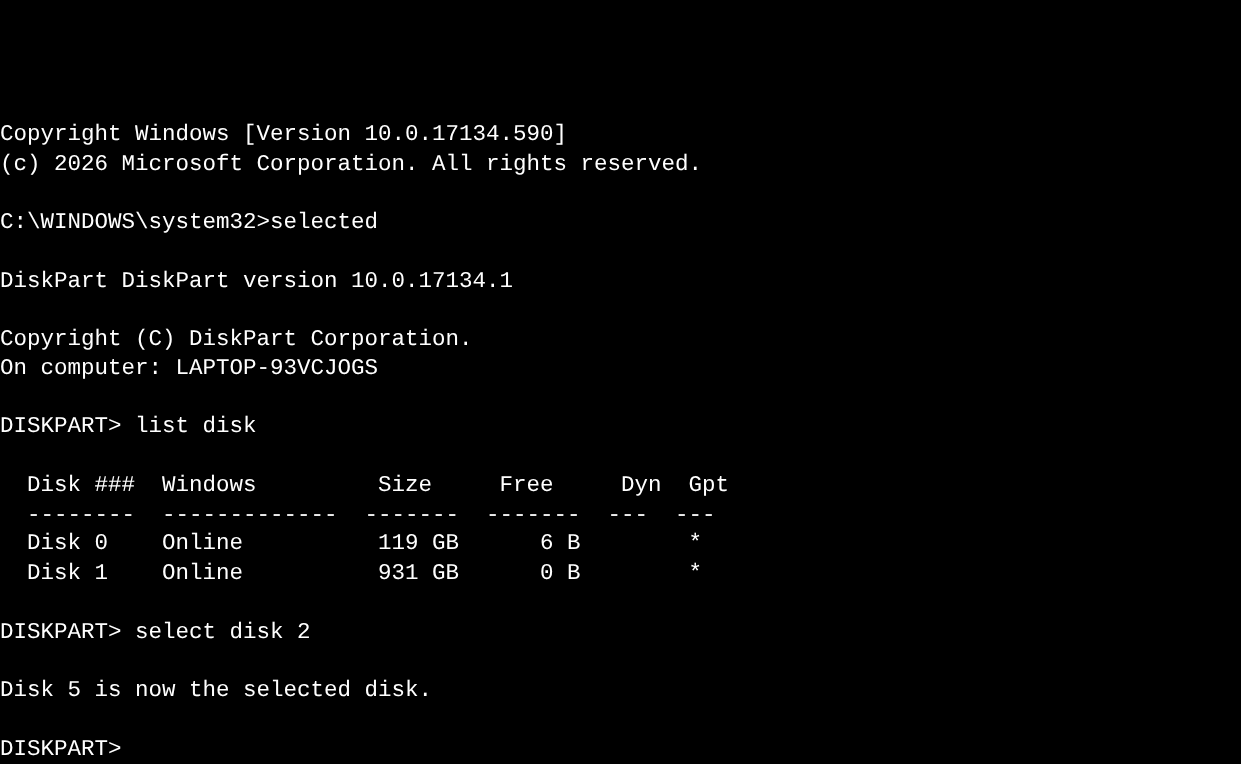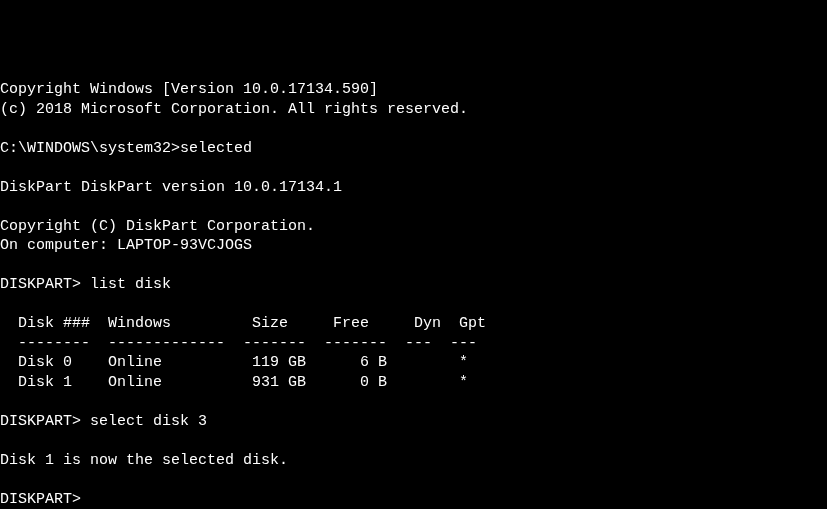--- a/index.html
+++ b/index.html
@@ -22,36 +22,36 @@
     .terminal {
       padding: 0;
     }
   </style>
 </head>
 <body>
 
 
 
 <div class="terminal"><span>Copyright Windows [Version 10.0.17134.590]</span>
-<span>(c) 2018 Microsoft Corporation. All rights reserved.</span>
+<span>(c) 2026 Microsoft Corporation. All rights reserved.</span>
 
 <span>C:\WINDOWS\system32&gt;</span><span>selected</span>
 
 <span>DiskPart DiskPart version 10.0.17134.1</span>
 
 <span>Copyright (C) DiskPart Corporation.</span>
 <span>On computer: LAPTOP-93VCJOGS</span>
 
 <span>DISKPART&gt;</span><span> list disk</span>
 
 <span>  Disk ###  Windows         Size     Free     Dyn  Gpt</span>
 <span>  --------  -------------  -------  -------  ---  ---</span>
 <span>  Disk 0    Online          119 GB      6 B        *</span>
 <span>  Disk 1    Online          931 GB      0 B        *</span>
 
-<span>DISKPART&gt;</span><span> select disk 3</span>
+<span>DISKPART&gt;</span><span> select disk 2</span>
 
-<span>Disk 1 is now the selected disk.</span>
+<span>Disk 5 is now the selected disk.</span>
 
 <span>DISKPART&gt;</span><span></span></div>
 
 
 
 
 </body></html>

